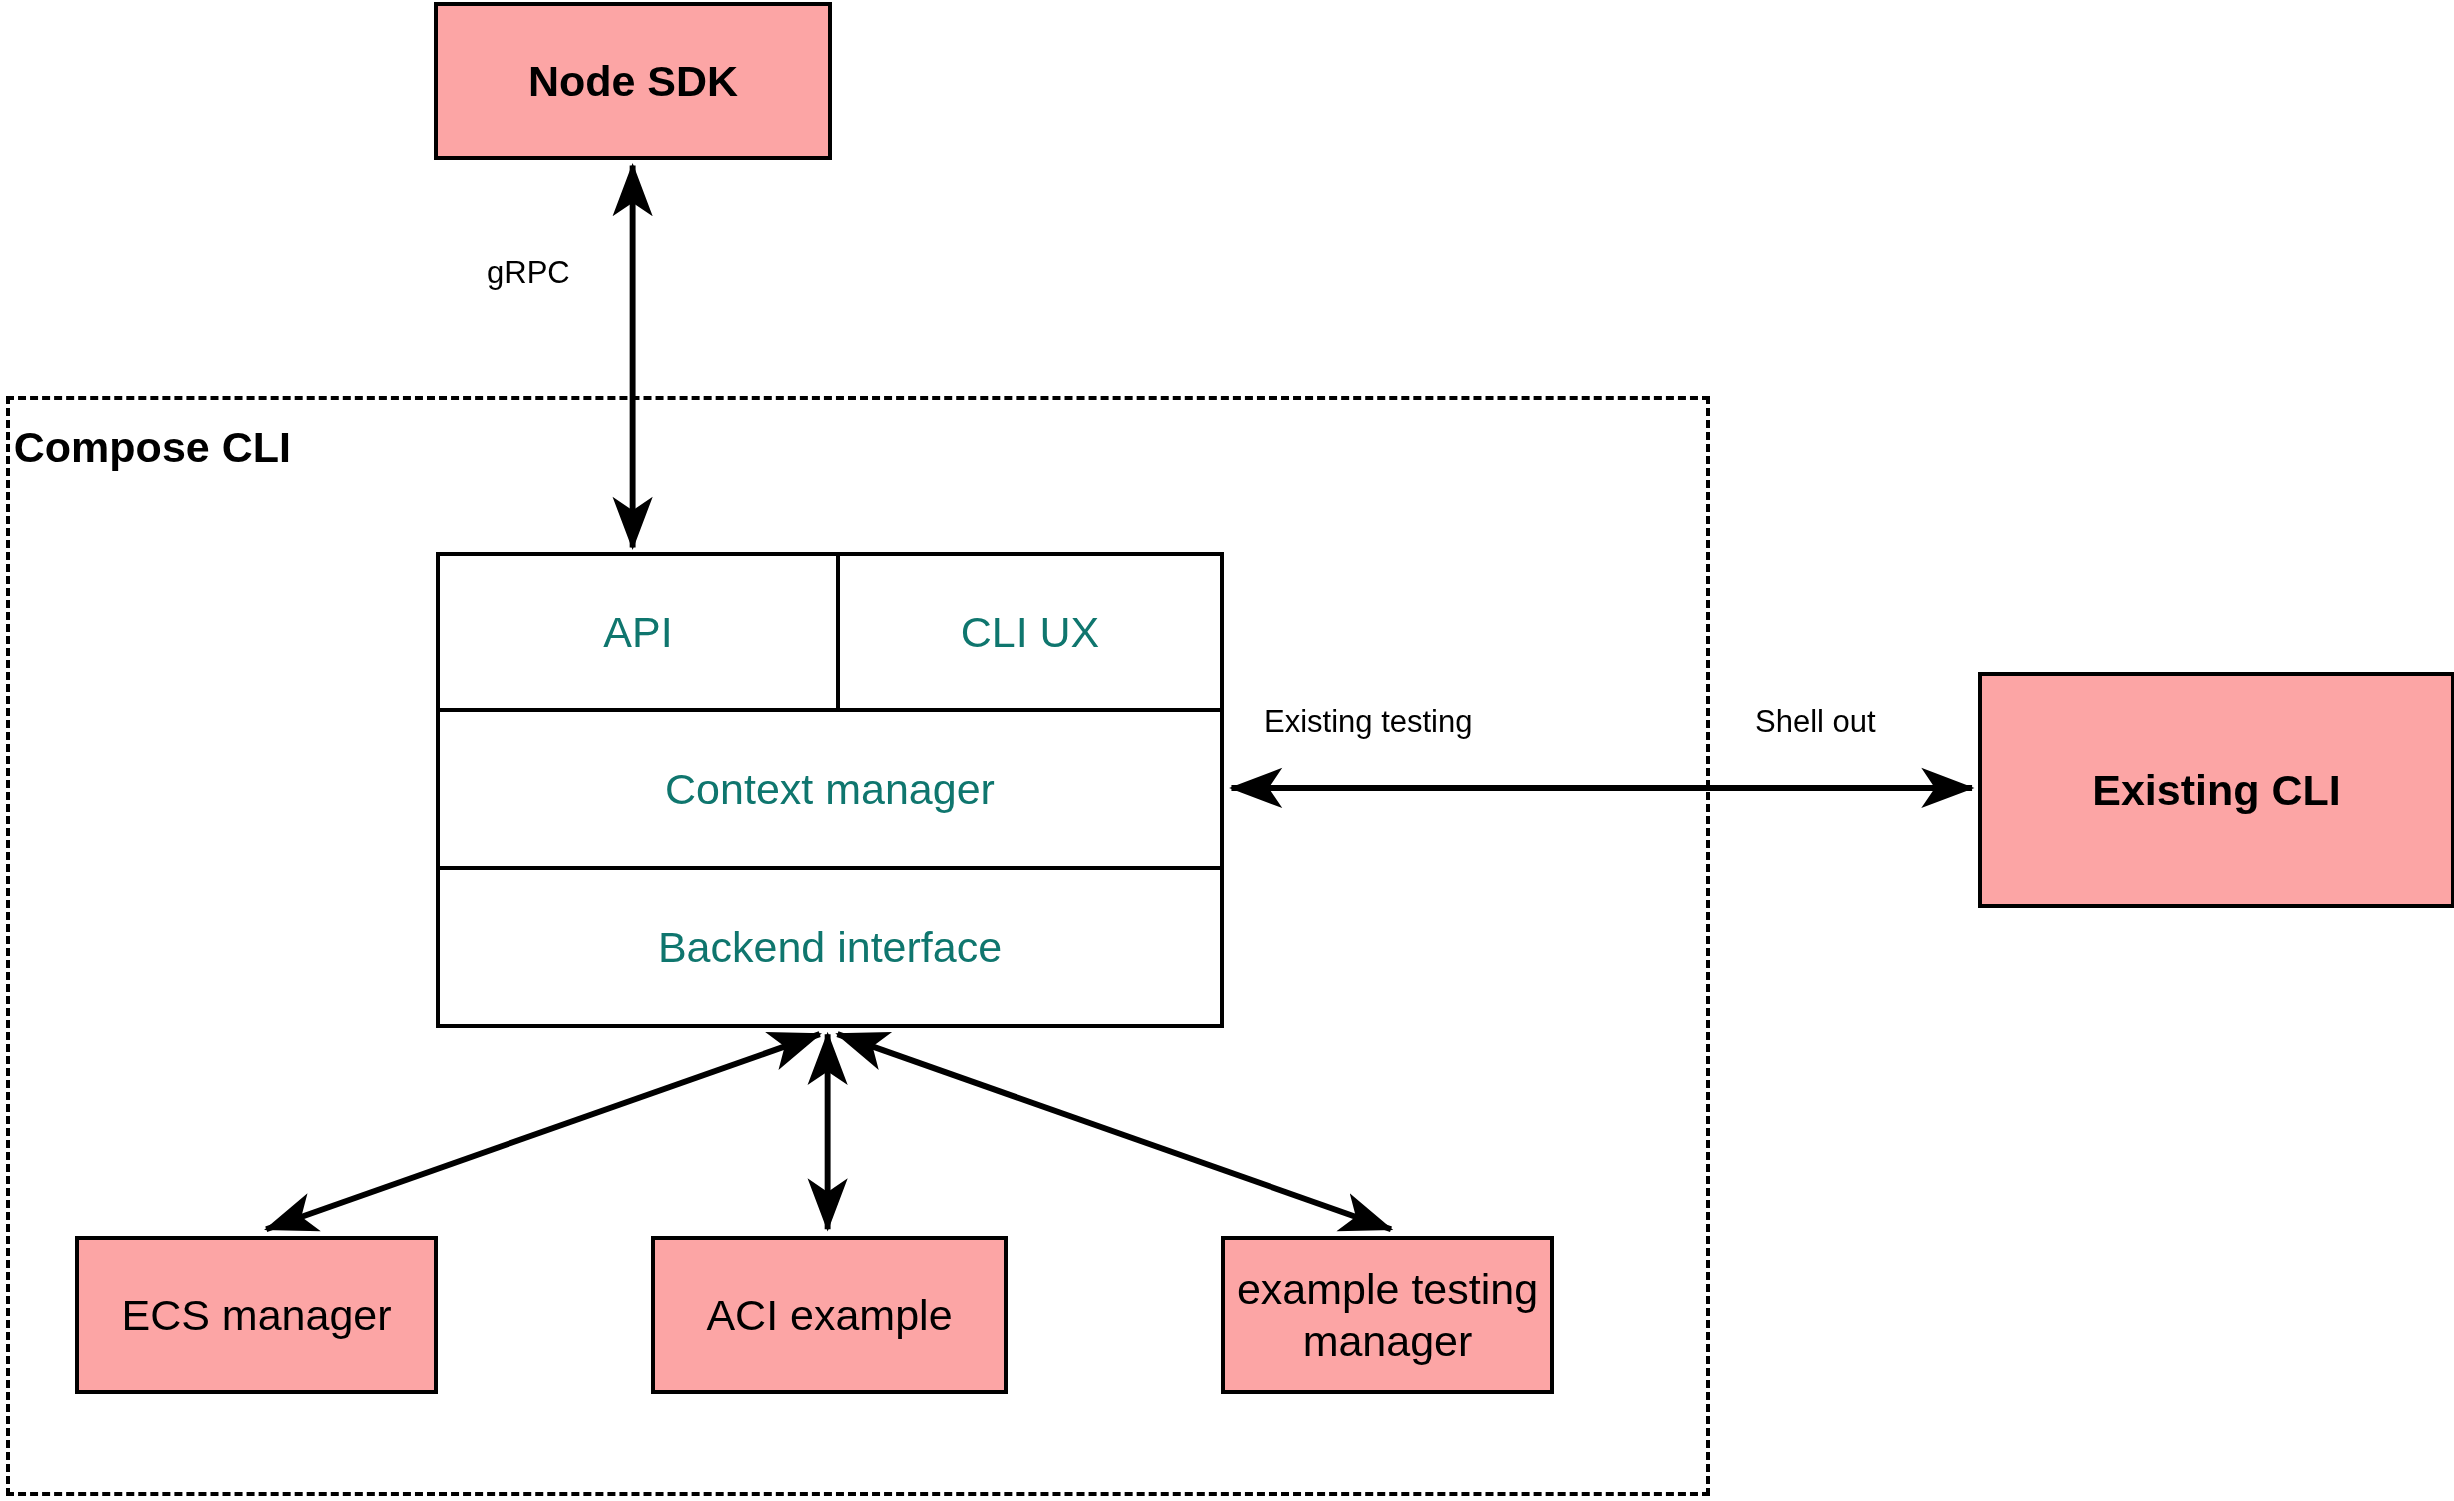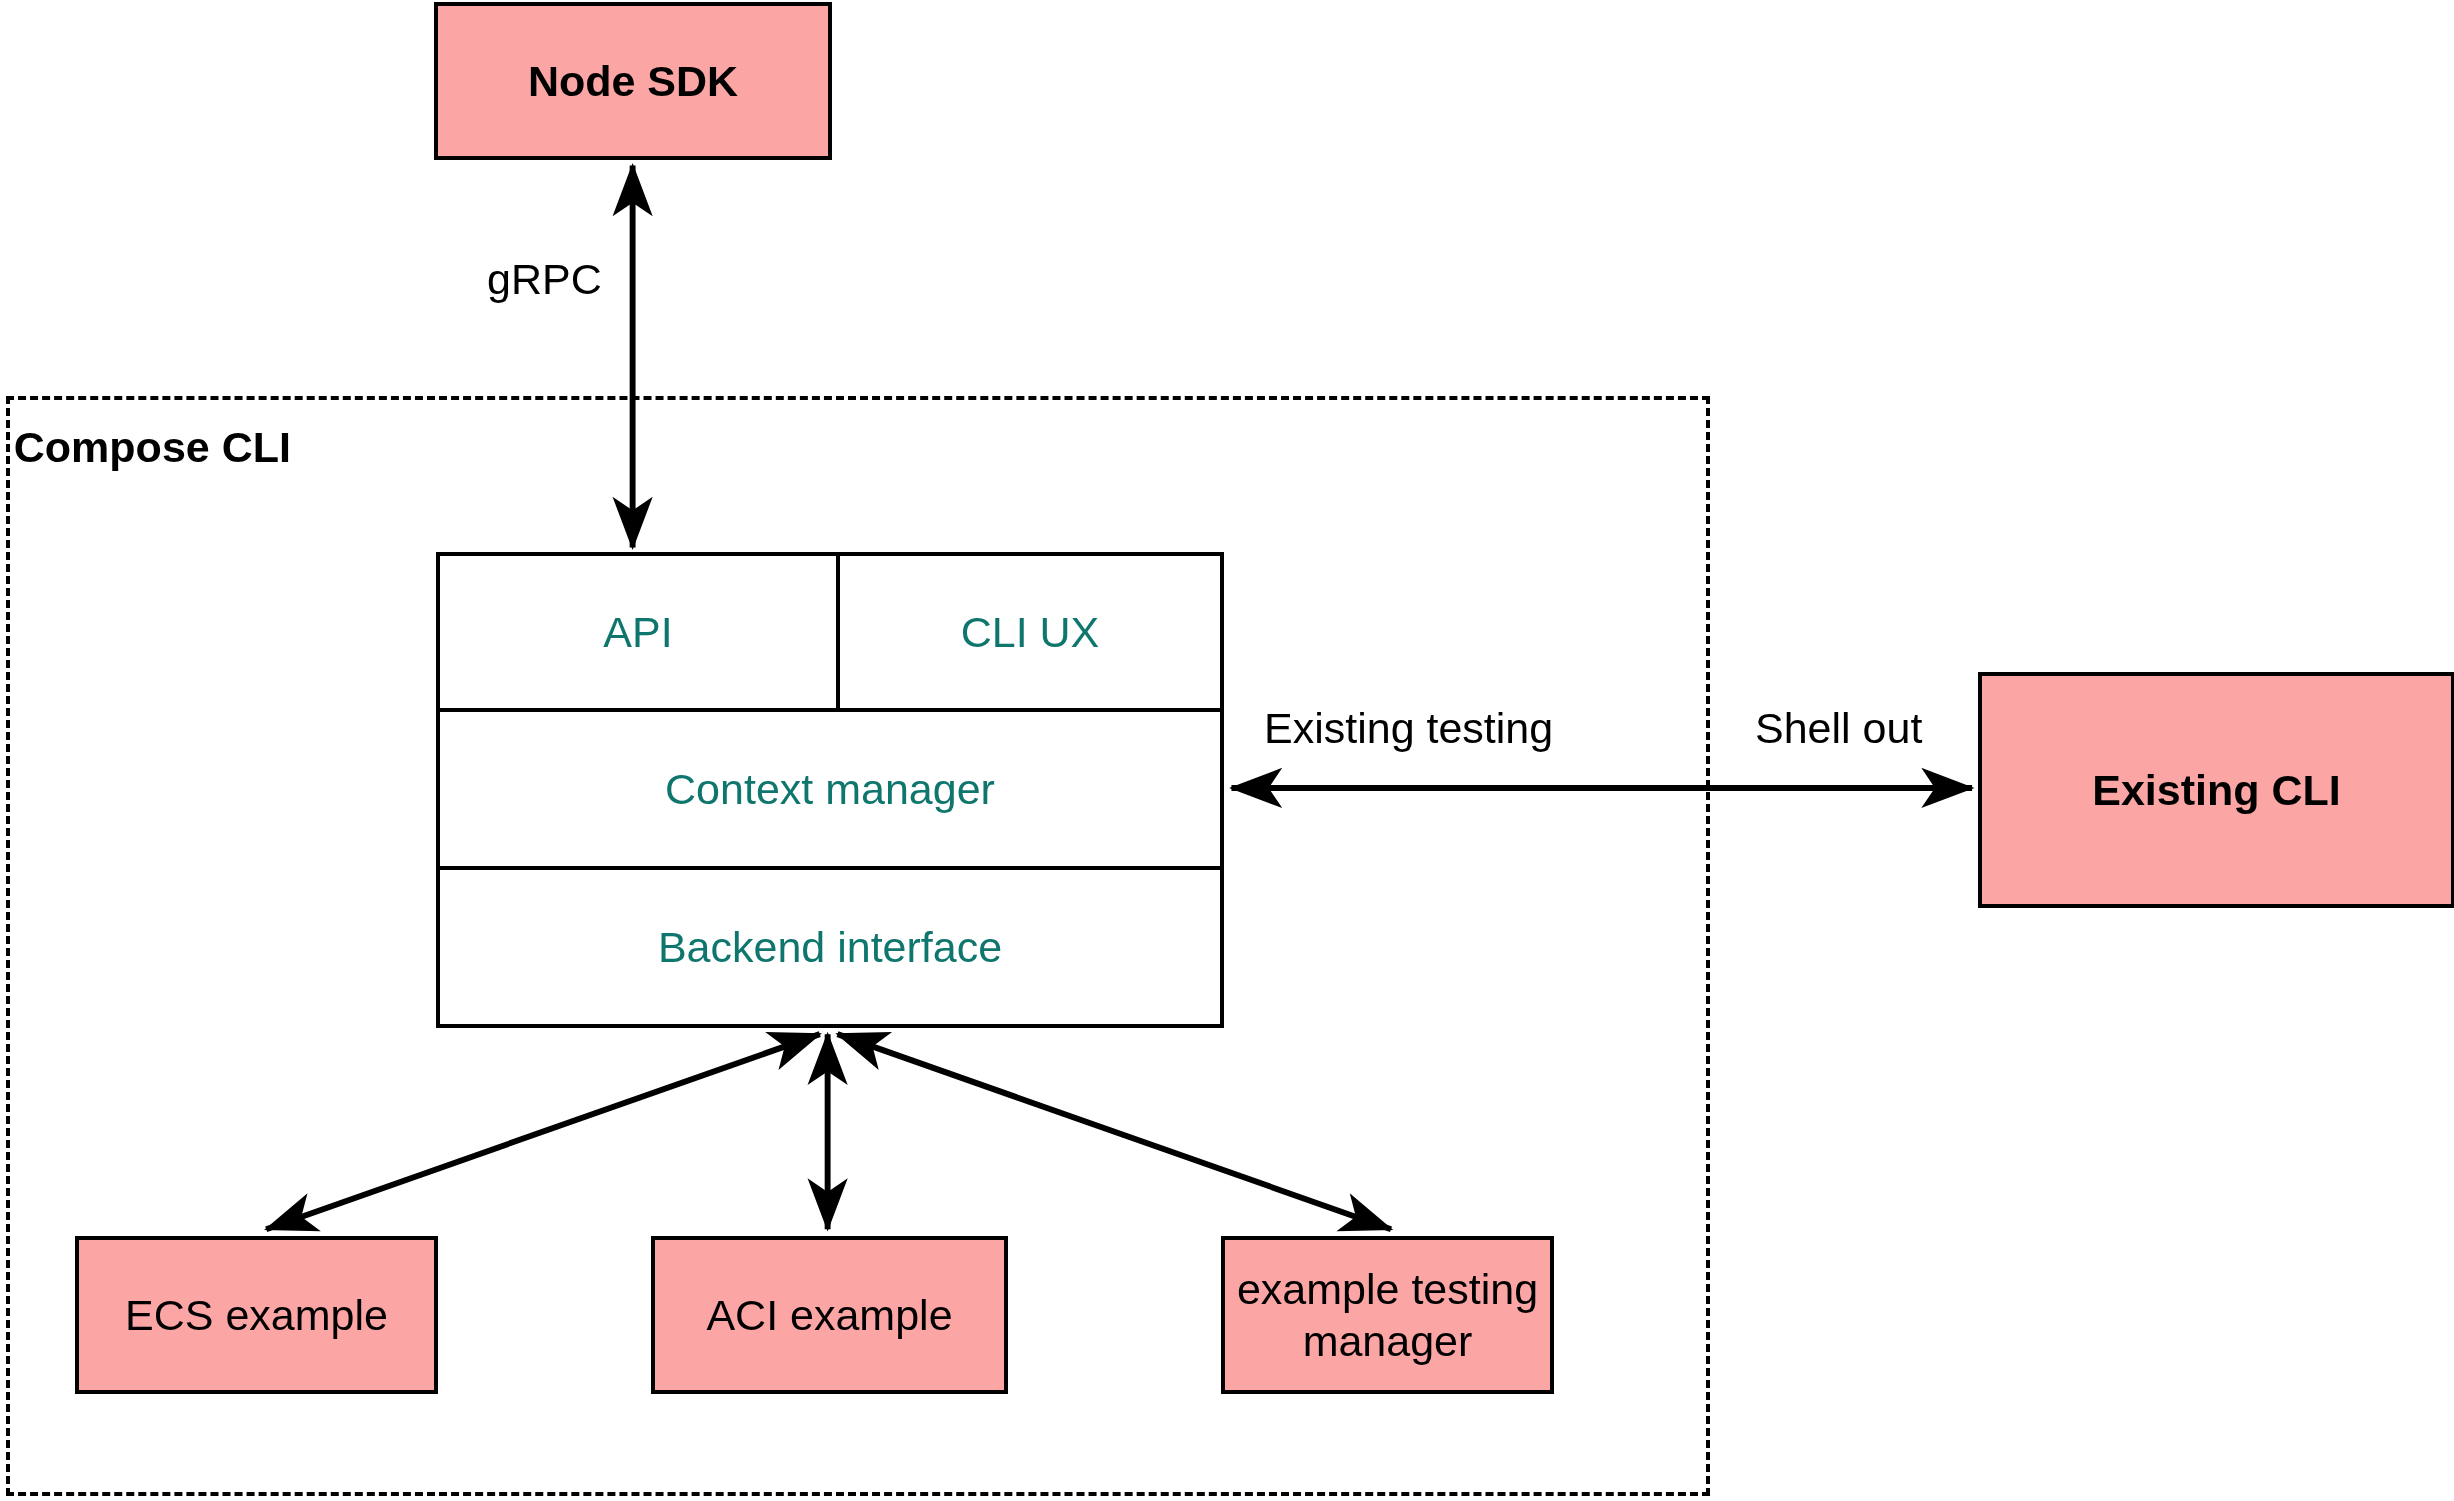--- a/index.html
+++ b/index.html
@@ -43,21 +43,21 @@
   .group-label {
     position: absolute;
     font-size: 43px;
     font-weight: bold;
     color: #000000;
     white-space: nowrap;
     font-family: "Liberation Sans", sans-serif;
   }
   .edge-label {
     position: absolute;
-    font-size: 43px;
+    font-size: 31px;
     color: #000000;
     white-space: nowrap;
     font-family: "Liberation Sans", sans-serif;
   }
   .stack {
     position: absolute;
     box-sizing: border-box;
     border: 4.9px solid #000000;
     background: #ffffff;
     display: flex;
@@ -130,21 +130,21 @@
         <span>Backend interface</span>
       </div>
     </div>
   </div>
 
   <div class="box bold" style="left:1978px; top:672px; width:477px; height:236px;">
     <span>Existing CLI</span>
   </div>
 
   <div class="box" style="left:75px; top:1236px; width:363px; height:158px;">
-    <span>ECS example</span>
+    <span>ECS manager</span>
   </div>
 
   <div class="box" style="left:651px; top:1236px; width:357px; height:158px;">
     <span>ACI example</span>
   </div>
 
   <div class="box" style="left:1221px; top:1236px; width:333px; height:158px; flex-direction:column;">
     <span>example testing</span>
     <span>manager</span>
   </div>

